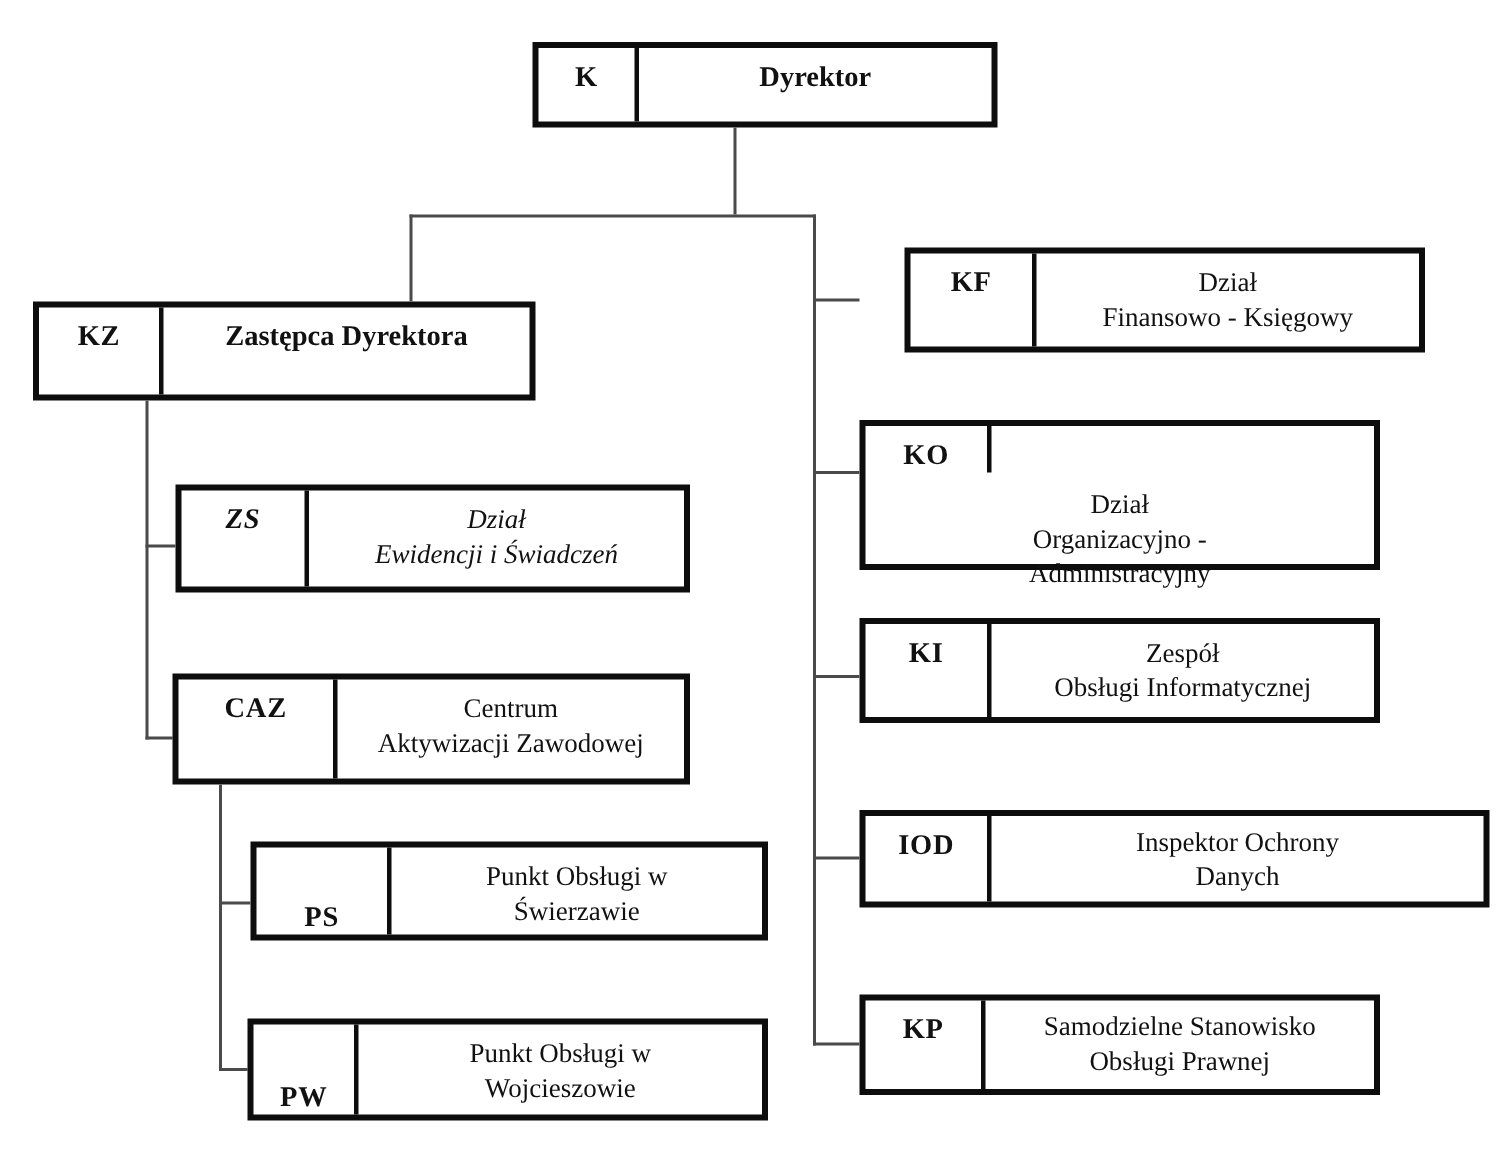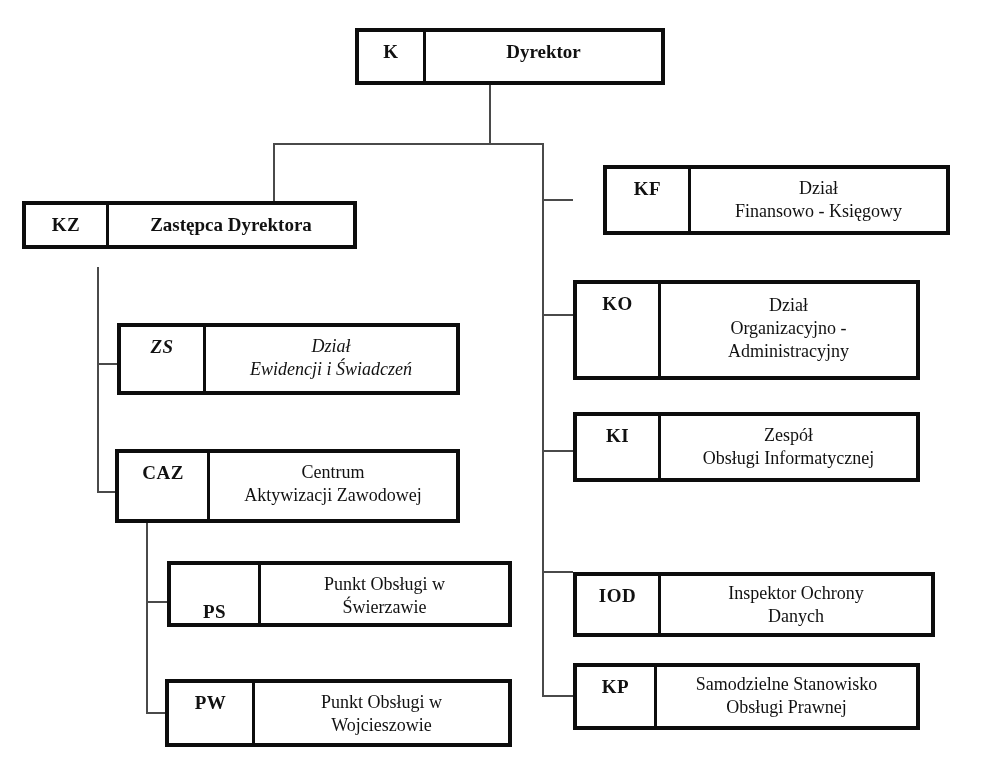--- a/index.html
+++ b/index.html
@@ -79,101 +79,101 @@
 
   <div class="org-box" style="left:355px; top:28px; width:310px; height:57px;">
     <div class="org-code" style="width:67px;">
       <span>K</span>
     </div>
     <div class="org-label bold">
       <span>Dyrektor</span>
     </div>
   </div>
 
-  <div class="org-box" style="left:22px; top:201px; width:335px; height:48px;">
+  <div class="org-box" style="left:22px; top:201px; width:335px; height:66px;">
     <div class="org-code" style="width:83px;">
       <span>KZ</span>
     </div>
     <div class="org-label bold">
       <span>Zastępca Dyrektora</span>
     </div>
   </div>
 
   <div class="org-box" style="left:117px; top:323px; width:343px; height:72px;font-style:italic;">
     <div class="org-code" style="width:85px;">
       <span>ZS</span>
     </div>
     <div class="org-label">
       <span>Dział</span>
       <span>Ewidencji i Świadczeń</span>
     </div>
   </div>
 
   <div class="org-box" style="left:115px; top:449px; width:345px; height:74px;">
-    <div class="org-code" style="width:91px;">
+    <div class="org-code" style="width:106px;">
       <span>CAZ</span>
     </div>
     <div class="org-label">
       <span>Centrum</span>
       <span>Aktywizacji Zawodowej</span>
     </div>
   </div>
 
   <div class="org-box" style="left:167px; top:561px; width:345px; height:66px;">
     <div class="org-code" style="width:90px;align-items:flex-end;">
       <span>PS</span>
     </div>
     <div class="org-label">
       <span>Punkt Obsługi w</span>
       <span>Świerzawie</span>
     </div>
   </div>
 
   <div class="org-box" style="left:165px; top:679px; width:347px; height:68px;">
-    <div class="org-code" style="width:86px;">
+    <div class="org-code" style="width:70px;align-items:flex-end;">
       <span>PW</span>
     </div>
     <div class="org-label">
       <span>Punkt Obsługi w</span>
       <span>Wojcieszowie</span>
     </div>
   </div>
 
   <div class="org-box" style="left:573px; top:165px; width:347px; height:70px;margin-left:30px;">
     <div class="org-code" style="width:84px;">
       <span>KF</span>
     </div>
     <div class="org-label">
       <span>Dział</span>
       <span>Finansowo - Księgowy</span>
     </div>
   </div>
 
-  <div class="org-box" style="left:573px; top:280px; width:347px; height:100px;">
+  <div class="org-box" style="left:573px; top:280px; width:347px; height:100px;flex-direction:column;">
     <div class="org-code" style="width:84px;">
       <span>KO</span>
     </div>
     <div class="org-label" style="padding-top:10px;">
       <span>Dział</span>
       <span>Organizacyjno -</span>
       <span>Administracyjny</span>
     </div>
   </div>
 
   <div class="org-box" style="left:573px; top:412px; width:347px; height:70px;">
     <div class="org-code" style="width:84px;">
       <span>KI</span>
     </div>
     <div class="org-label">
       <span>Zespół</span>
       <span>Obsługi Informatycznej</span>
     </div>
   </div>
 
-  <div class="org-box" style="left:573px; top:540px; width:362px; height:65px;margin-top:32px;">
+  <div class="org-box" style="left:573px; top:540px; width:420px; height:65px;">
     <div class="org-code" style="width:84px;">
       <span>IOD</span>
     </div>
     <div class="org-label" style="padding-top:6px;">
       <span>Inspektor Ochrony</span>
       <span>Danych</span>
     </div>
   </div>
 
   <div class="org-box" style="left:573px; top:663px; width:347px; height:67px;">

